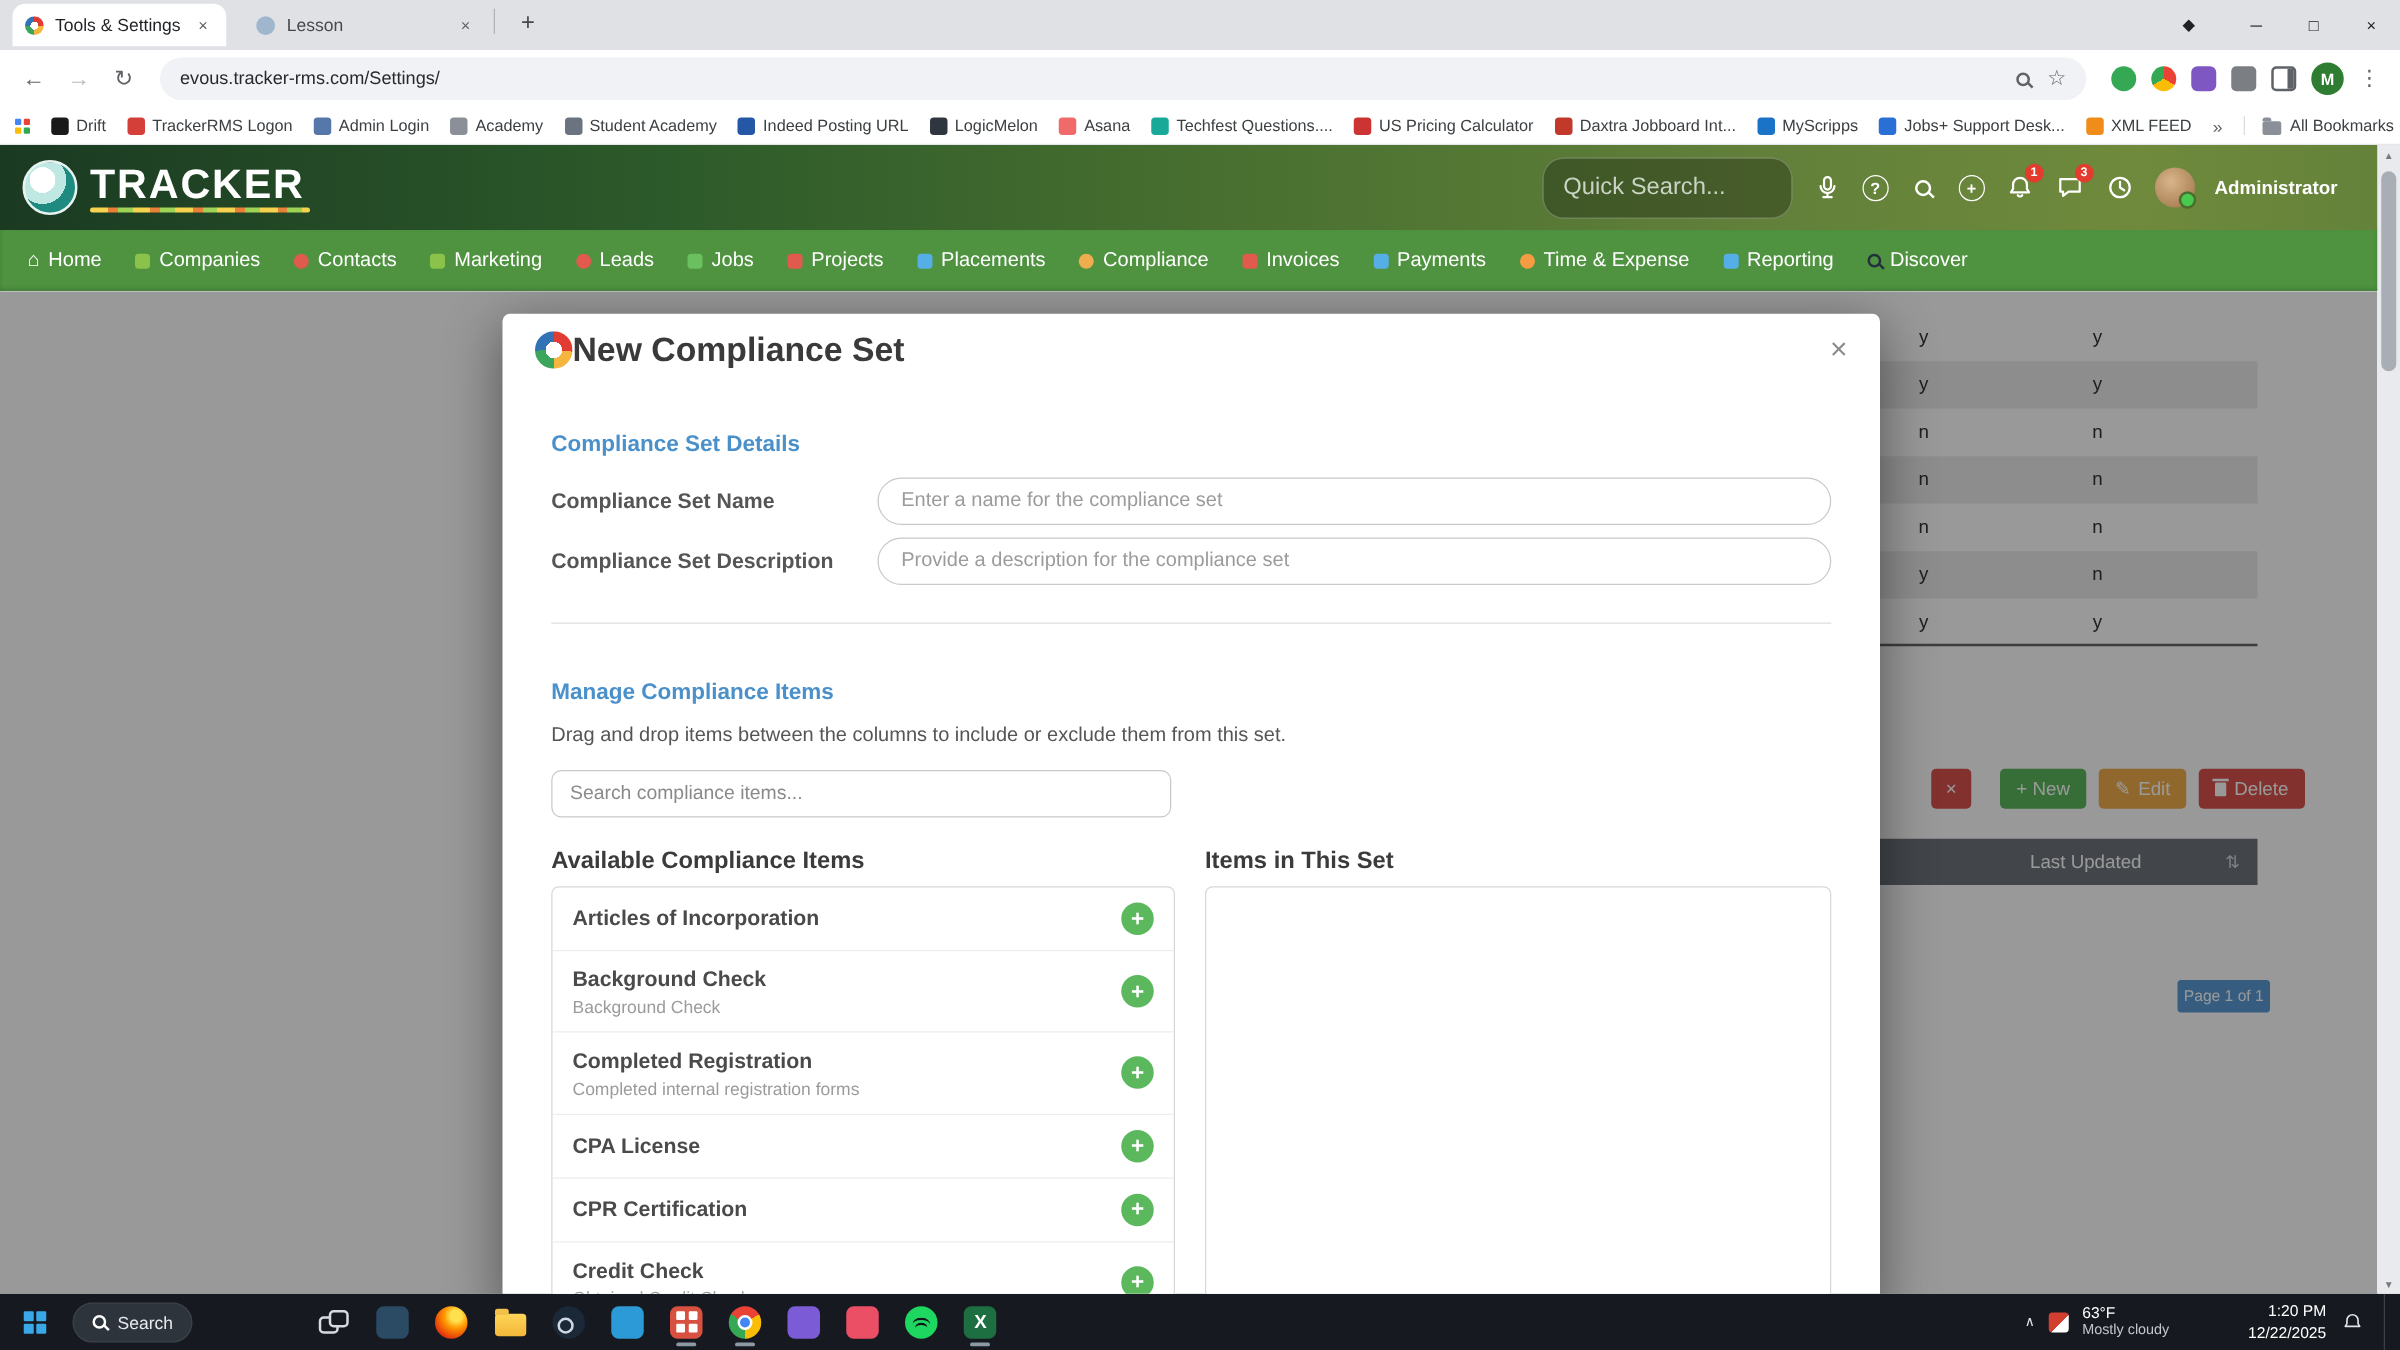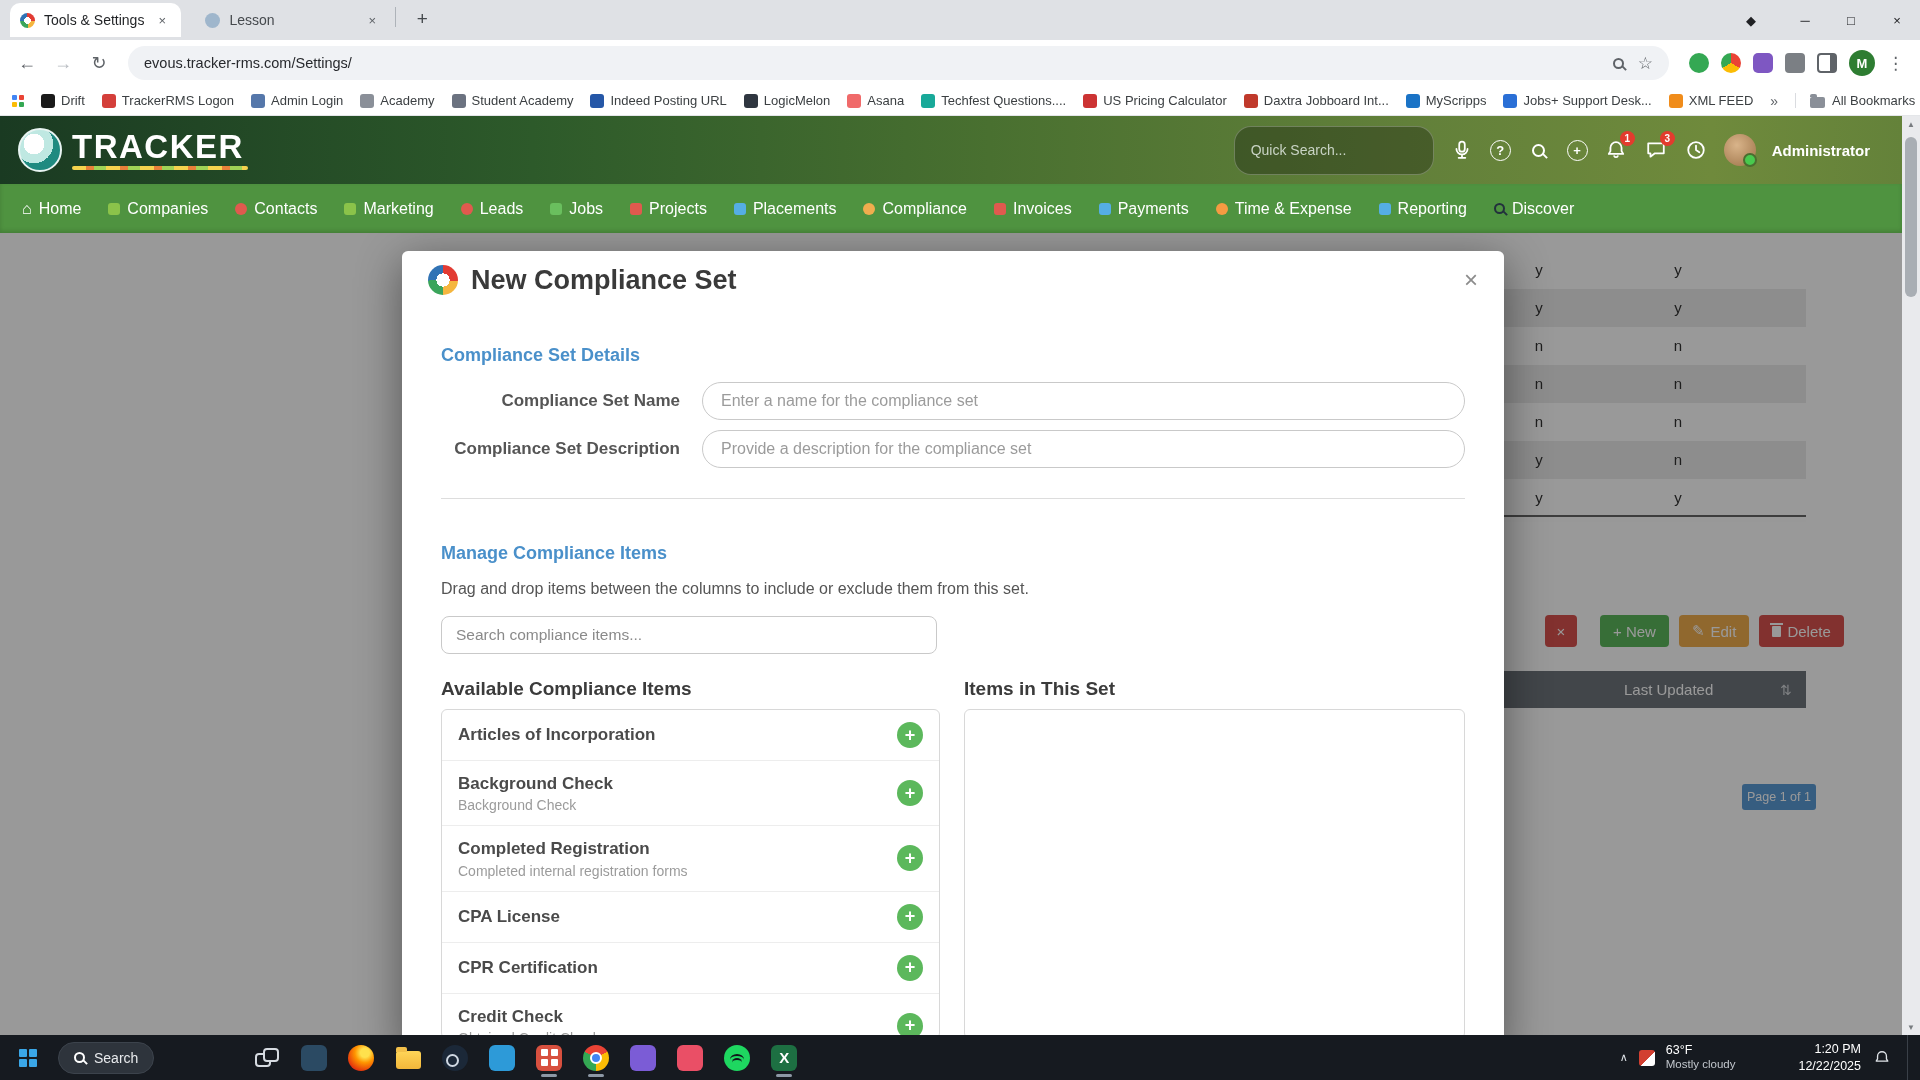--- a/index.html
+++ b/index.html
@@ -59,21 +59,21 @@
 .folder::before{content:"";position:absolute;top:-3px;left:0;width:7px;height:3px;background:#8a8f98;border-radius:2px 2px 0 0}
 
 
 .page{width:1902px}
 .app-header{height:68px;background:linear-gradient(90deg,#1a3a22 0%,#2d5a2a 28%,#497030 52%,#62803a 74%,#6f8a3c 90%,#64823a 100%);display:flex;align-items:center;padding:0 18px}
 .logo-wrap{display:flex;align-items:center;gap:10px}
 .logo-circle{width:44px;height:44px;border-radius:50%;background:radial-gradient(circle at 35% 35%,#ffffff 0 28%,#bfe8e2 28% 52%,#1f8a80 52% 100%);border:2px solid #e8f4f2}
 .logo-text{color:#fff;font-size:33px;font-weight:700;letter-spacing:1.5px;line-height:1}
 .logo-tagline{height:4px;width:176px;margin-top:3px;border-radius:2px;background:repeating-linear-gradient(90deg,#f5d34e 0 14px,#e8803a 14px 22px,#9fd356 22px 34px)}
 .hdr-right{margin-left:auto;display:flex;align-items:center;gap:16px;padding-right:14px}
-.qs{width:200px;height:49px;border-radius:17px;background:rgba(0,0,0,.28);border:1px solid rgba(255,255,255,.25);color:#fff;font-size:14px;padding:0 16px;outline:none}
+.qs{width:200px;height:49px;border-radius:17px;background:rgba(0,0,0,.28);border:1px solid rgba(255,255,255,.25);color:#fff;font-size:19px;padding:0 16px;outline:none}
 .qs::placeholder{color:#c9d4c5}
 .hicon{position:relative;width:24px;height:24px;display:flex;align-items:center;justify-content:center}
 .hicon svg{stroke:#fff;fill:none;stroke-width:1.6;stroke-linecap:round;stroke-linejoin:round}
 .circle-glyph{width:21px;height:21px;border:1.6px solid #fff;border-radius:50%;color:#fff;font-size:13px;font-weight:700;display:flex;align-items:center;justify-content:center}
 .hbadge{position:absolute;top:-7px;right:-7px;min-width:15px;height:15px;border-radius:8px;background:#e33b2e;color:#fff;font-size:10px;font-weight:700;display:flex;align-items:center;justify-content:center;padding:0 3px}
 .havatar{width:32px;height:32px;border-radius:50%;background:radial-gradient(circle at 40% 35%,#d9b48a,#9c7247);position:relative}
 .havatar::after{content:"";position:absolute;right:-1px;bottom:-1px;width:10px;height:10px;border-radius:50%;background:#49c94e;border:2px solid #4a6e2f}
 .hname{color:#fff;font-size:15px;font-weight:700}
 
 .app-nav{height:49px;background:#4f9340;display:flex;align-items:center;gap:27px;padding:0 22px;box-shadow:inset 0 -2px 4px rgba(0,0,0,.15)}
@@ -106,28 +106,28 @@
 .bg-thead{position:absolute;left:1460px;top:438px;width:346px;height:37px;background:#6e757c;color:#fff;display:flex;align-items:center}
 .th-label{margin-left:164px;font-size:15px;font-weight:400}
 .th-sort{margin-left:auto;margin-right:14px;font-size:14px;color:#d4d7da}
 .bg-emptyrow{position:absolute;left:1460px;top:475px;width:346px;height:37px;background:#fff}
 .bg-page{position:absolute;left:1742px;top:551px;width:74px;height:26px;background:#5b9bd5;border-radius:3px;color:#fff;font-size:12.5px;display:flex;align-items:center;justify-content:center}
 
 
 .modal{position:absolute;left:402px;top:18px;width:1102px;height:800px;background:#fff;border-radius:6px;box-shadow:0 10px 45px rgba(0,0,0,.45);z-index:3;overflow:hidden}
 .modal-hdr{height:58px;display:flex;align-items:center;padding:0 26px}
 .modal-logo{width:30px;height:30px;border-radius:50%;background:radial-gradient(circle,#fff 0 31%,transparent 31%),conic-gradient(#e23b33 0 95deg,#f5b63f 95deg 180deg,#3ba55b 180deg 268deg,#3173b5 268deg 360deg);flex:none}
-.modal-title{font-size:27px;font-weight:700;color:#3a3a3a;margin-left:13px}
+.modal-title{font-size:27px;font-weight:700;color:#3a3a3a;margin-left:0}
 .modal-close{margin-left:auto;font-size:24px;color:#8c8c8c;line-height:1}
 .modal-body{padding:0 39px}
 .sec-heading{color:#4a90ca;font-size:18px;font-weight:600}
 .h-details{margin-top:36px}
 .form-row{display:flex;align-items:center;margin-top:16px}
 .form-row + .form-row{margin-top:10px}
-.form-label{width:239px;text-align:right;font-size:17px;font-weight:700;color:#555;margin-right:22px;flex:none}
+.form-label{width:239px;text-align:left;font-size:17px;font-weight:700;color:#555;margin-right:22px;flex:none}
 .form-input{flex:1;height:38px;border:1px solid #c9c9c9;border-radius:19px;padding:0 18px;font-size:16px;color:#333;outline:none;font-family:"Liberation Sans",sans-serif}
 .form-input::placeholder{color:#9b9b9b}
 .divider{border-top:1px solid #ddd;margin-top:30px}
 .h-manage{margin-top:44px}
 .instructions{margin-top:16px;font-size:16px;color:#555}
 .search-input{margin-top:18px;width:496px;height:38px;border:1px solid #c9c9c9;border-radius:8px;padding:0 14px;font-size:15.5px;color:#333;outline:none;display:block;font-family:"Liberation Sans",sans-serif}
 .search-input::placeholder{color:#8a8a8a}
 .columns{display:flex;gap:24px;margin-top:24px}
 .col-left{width:499px;flex:none}
 .col-right{flex:1}

